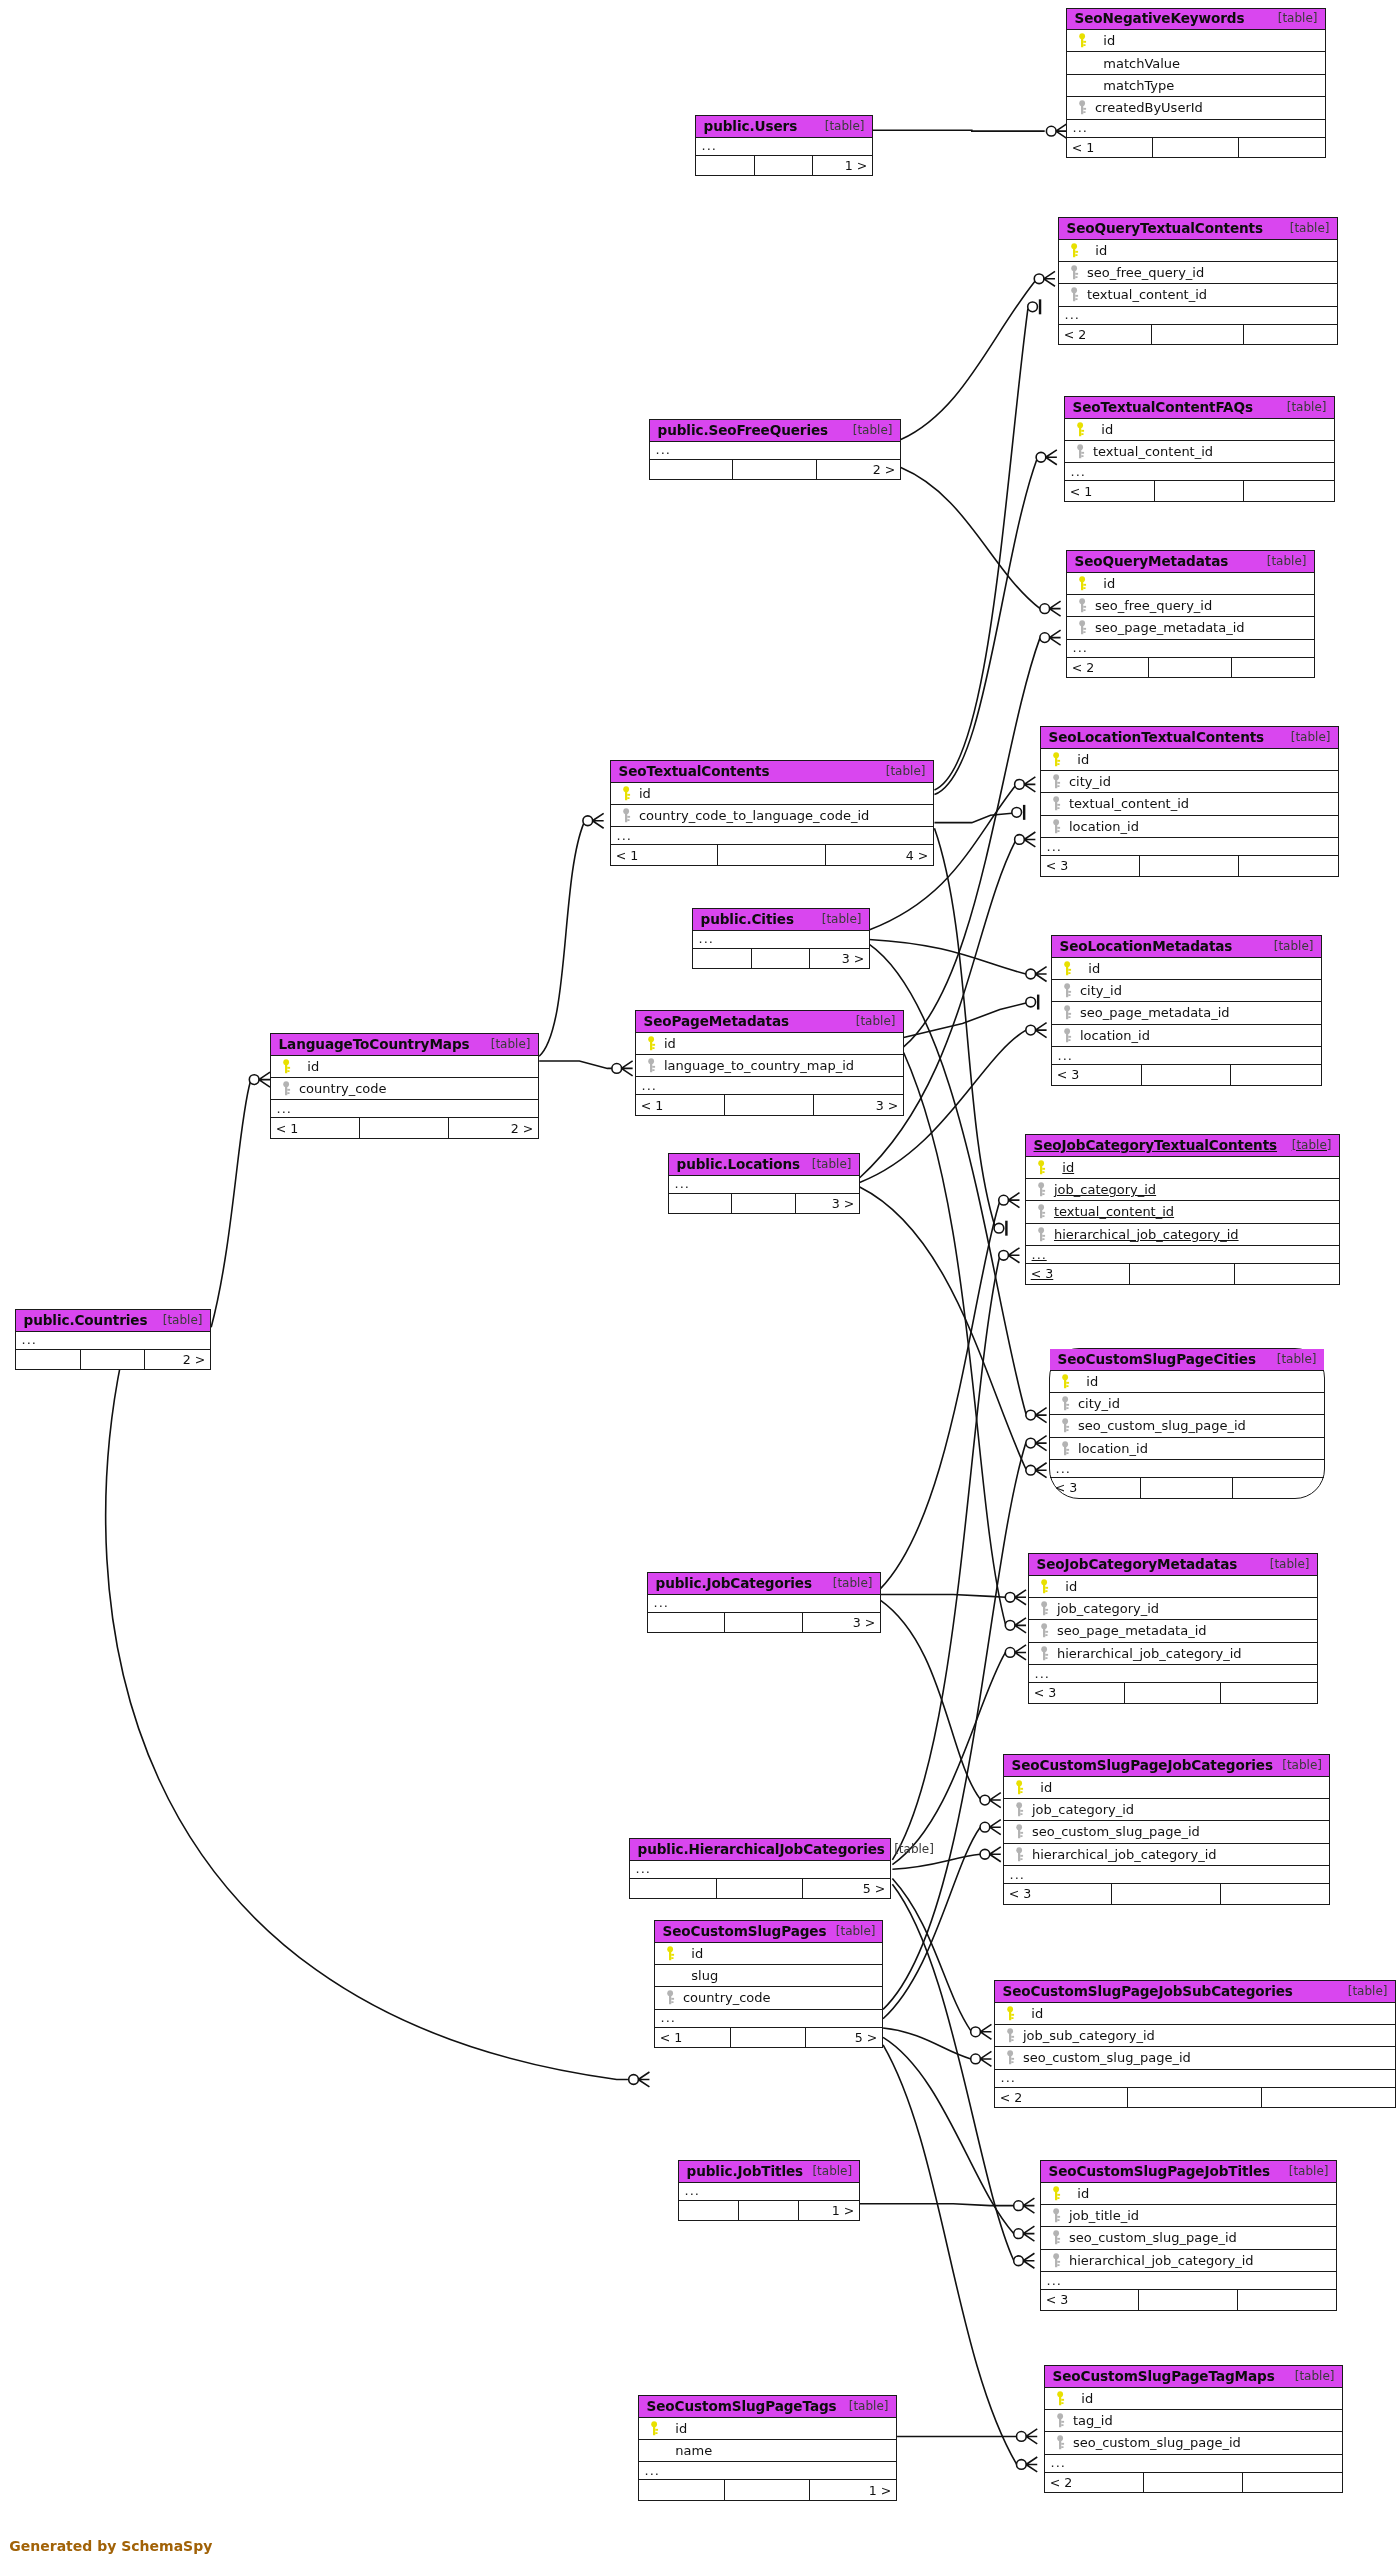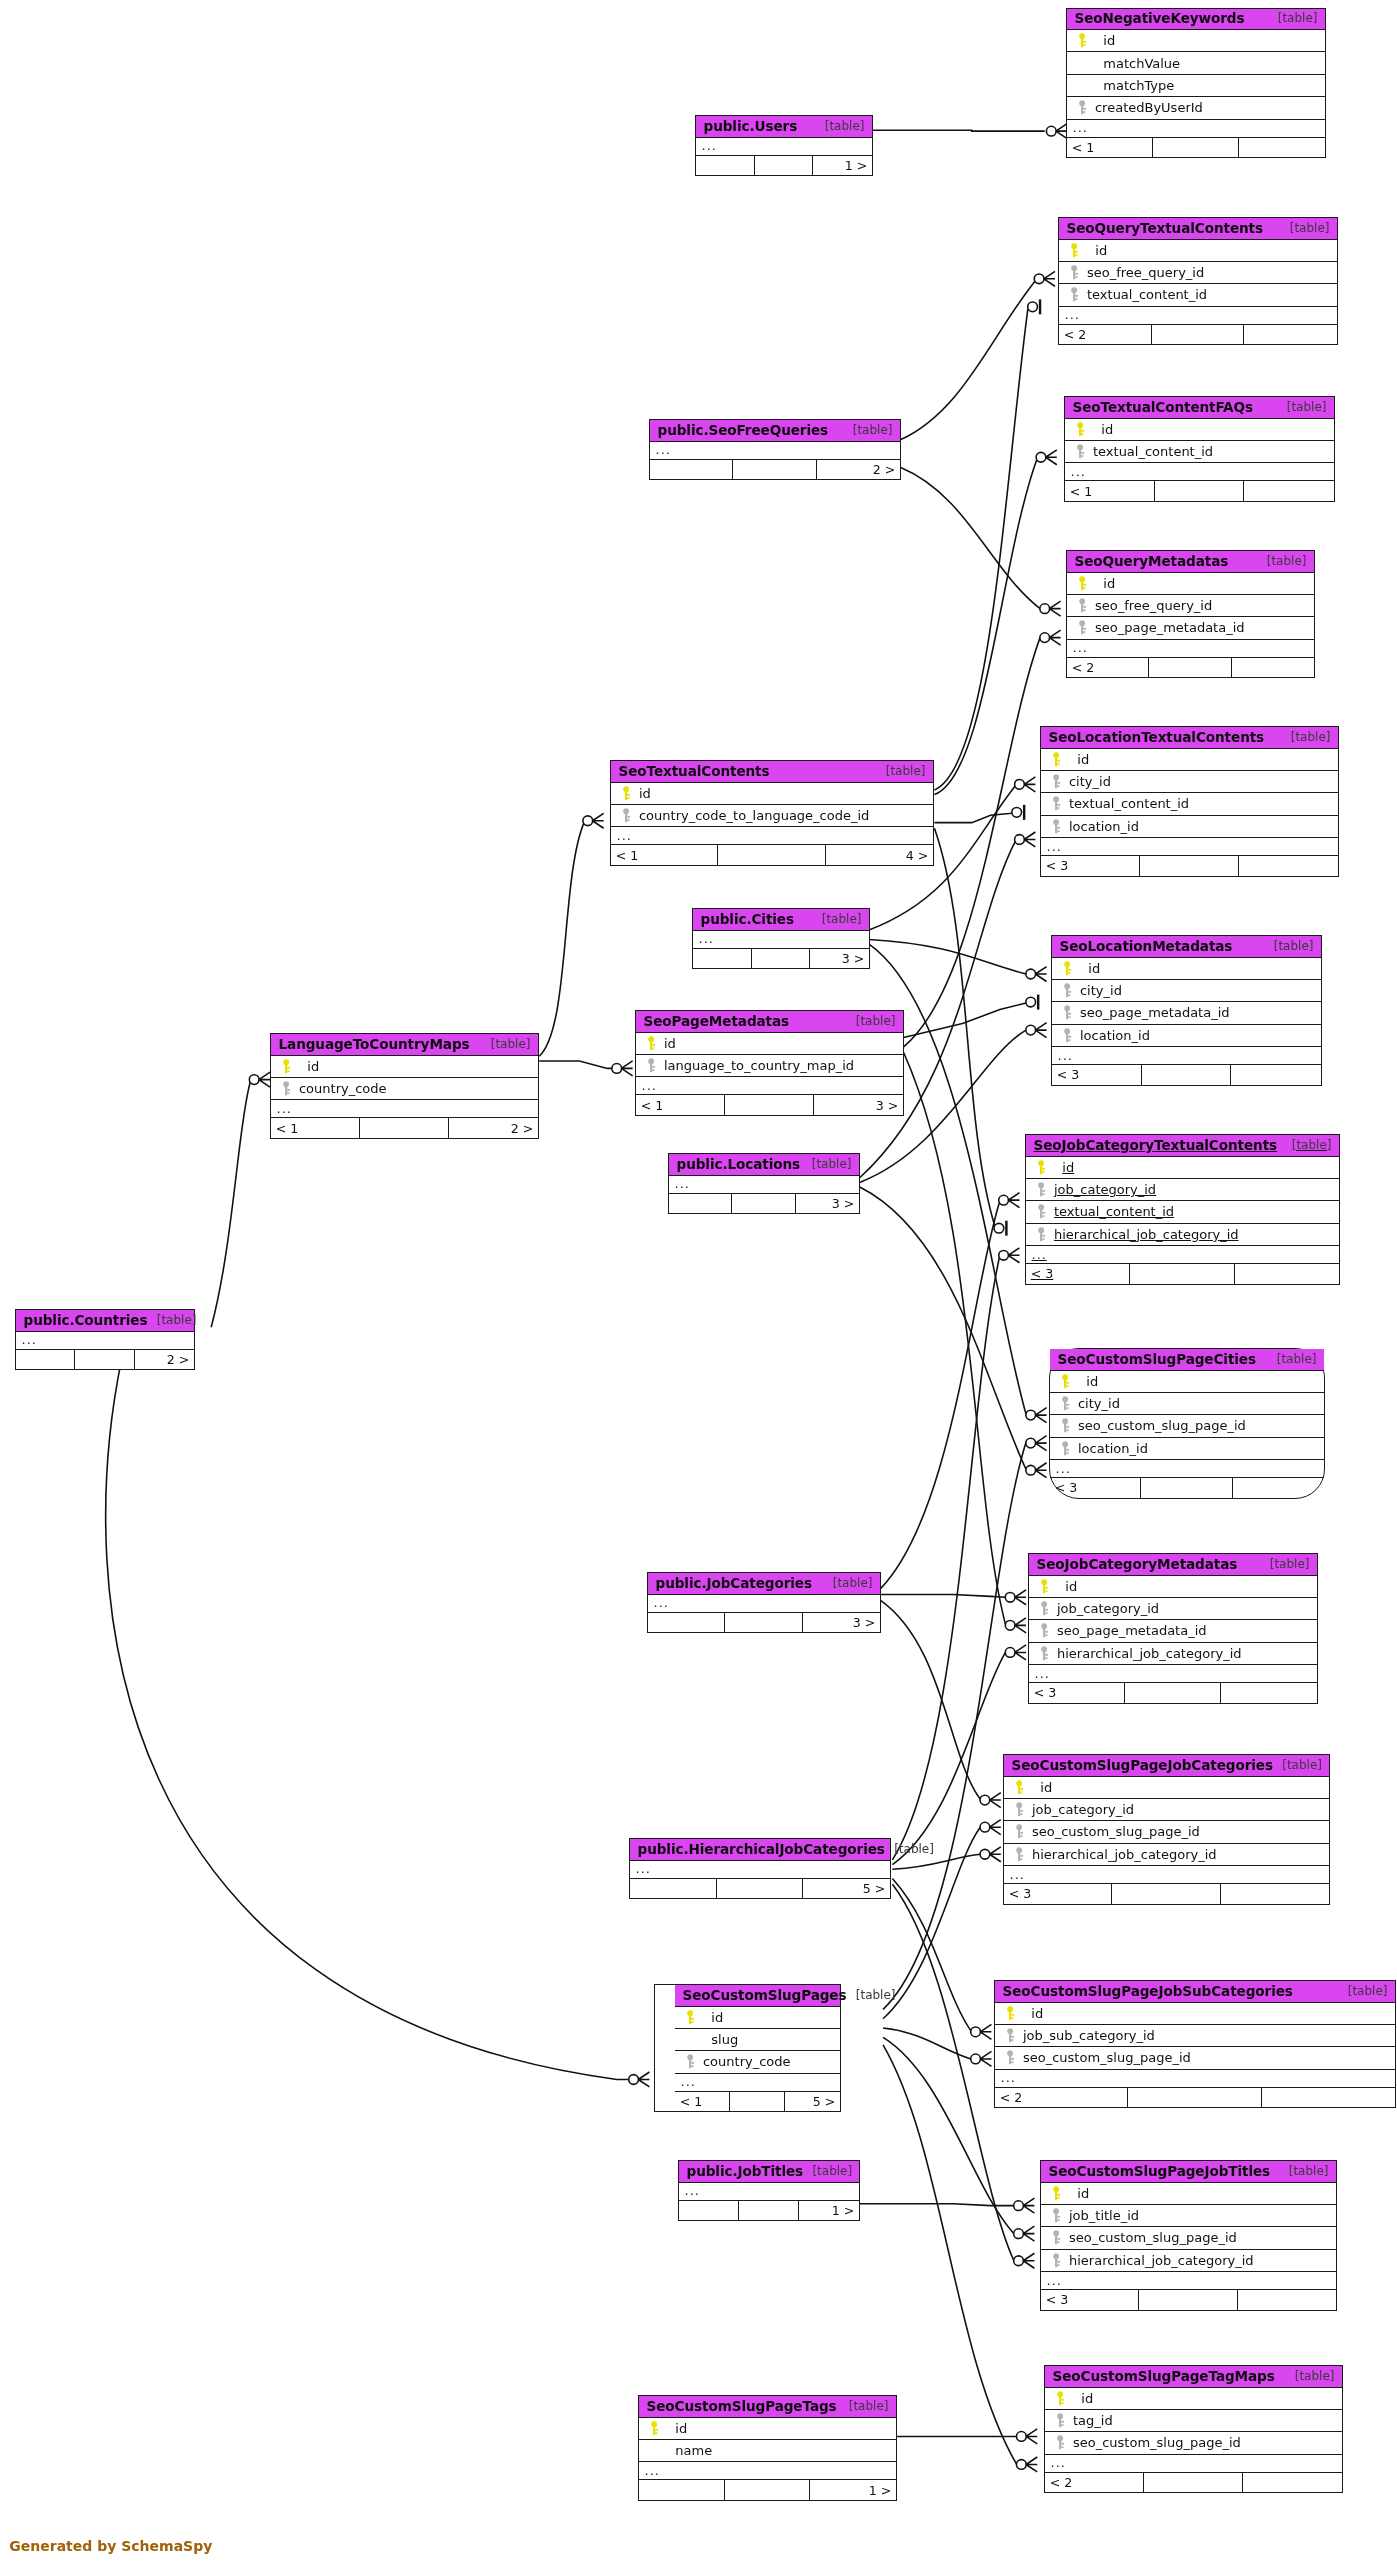--- a/index.html
+++ b/index.html
@@ -792,21 +792,21 @@
           </span>
           <span class="col-label">hierarchical_job_category_id</span>
         </div>
         <div class="ellipsis-row">...</div>
         <div class="foot-row">
           <div class="foot-cell left">&lt; 3</div>
           <div class="foot-cell"></div>
           <div class="foot-cell"></div>
         </div>
       </div>
-      <div class="table-node" style="left: 15px; top: 1309px; width: 180px;">
+      <div class="table-node" style="left: 15px; top: 1309px; width: 196px;">
         <div class="tbl-title">
           <span class="tbl-name">public.Countries</span>
           <span class="tbl-kind">[table]</span>
         </div>
         <div class="ellipsis-row">...</div>
         <div class="foot-row">
           <div class="foot-cell left"></div>
           <div class="foot-cell"></div>
           <div class="foot-cell">2 &gt;</div>
         </div>
@@ -996,21 +996,21 @@
           <span class="tbl-name">public.HierarchicalJobCategories</span>
           <span class="tbl-kind">[table]</span>
         </div>
         <div class="ellipsis-row">...</div>
         <div class="foot-row">
           <div class="foot-cell left"></div>
           <div class="foot-cell"></div>
           <div class="foot-cell">5 &gt;</div>
         </div>
       </div>
-      <div class="table-node" style="left: 654px; top: 1984px; width: 187px; padding-left: 20px;">
+      <div class="table-node" style="left: 654px; top: 1920px; width: 229px;">
         <div class="tbl-title">
           <span class="tbl-name">SeoCustomSlugPages</span>
           <span class="tbl-kind">[table]</span>
         </div>
         <div class="col-row">
           <span class="key-slot">
             <svg class="keyicon" width="10.3" height="15" viewBox="0 0 11 16" xmlns="http://www.w3.org/2000/svg">
               <circle cx="5.5" cy="3.4" r="3.1" fill="#e8e000"></circle>
               <rect x="4.3" y="4.6" width="2.4" height="10.6" fill="#e8e000"></rect>
               <rect x="6.7" y="8.4" width="3.0" height="2.0" fill="#e8e000"></rect>

